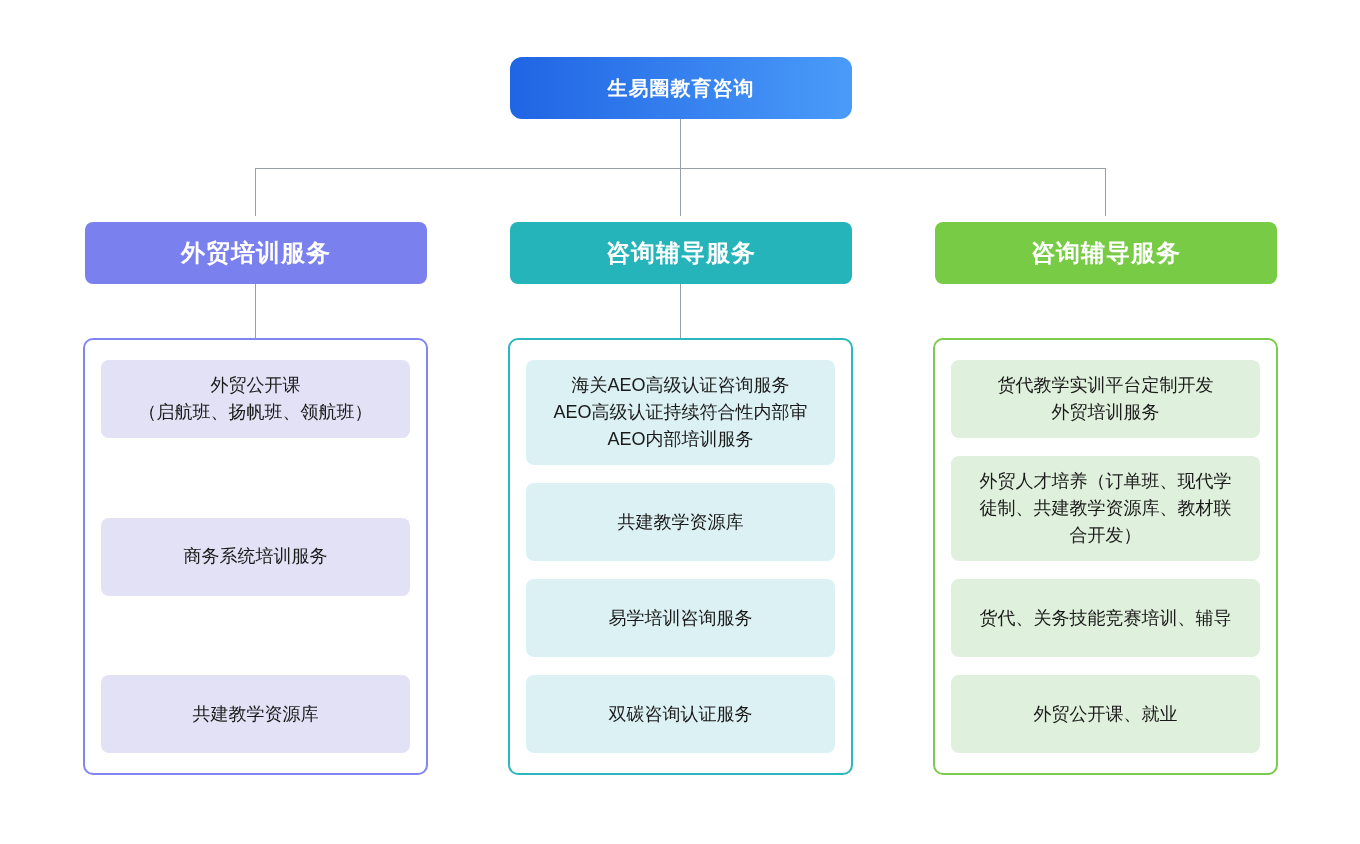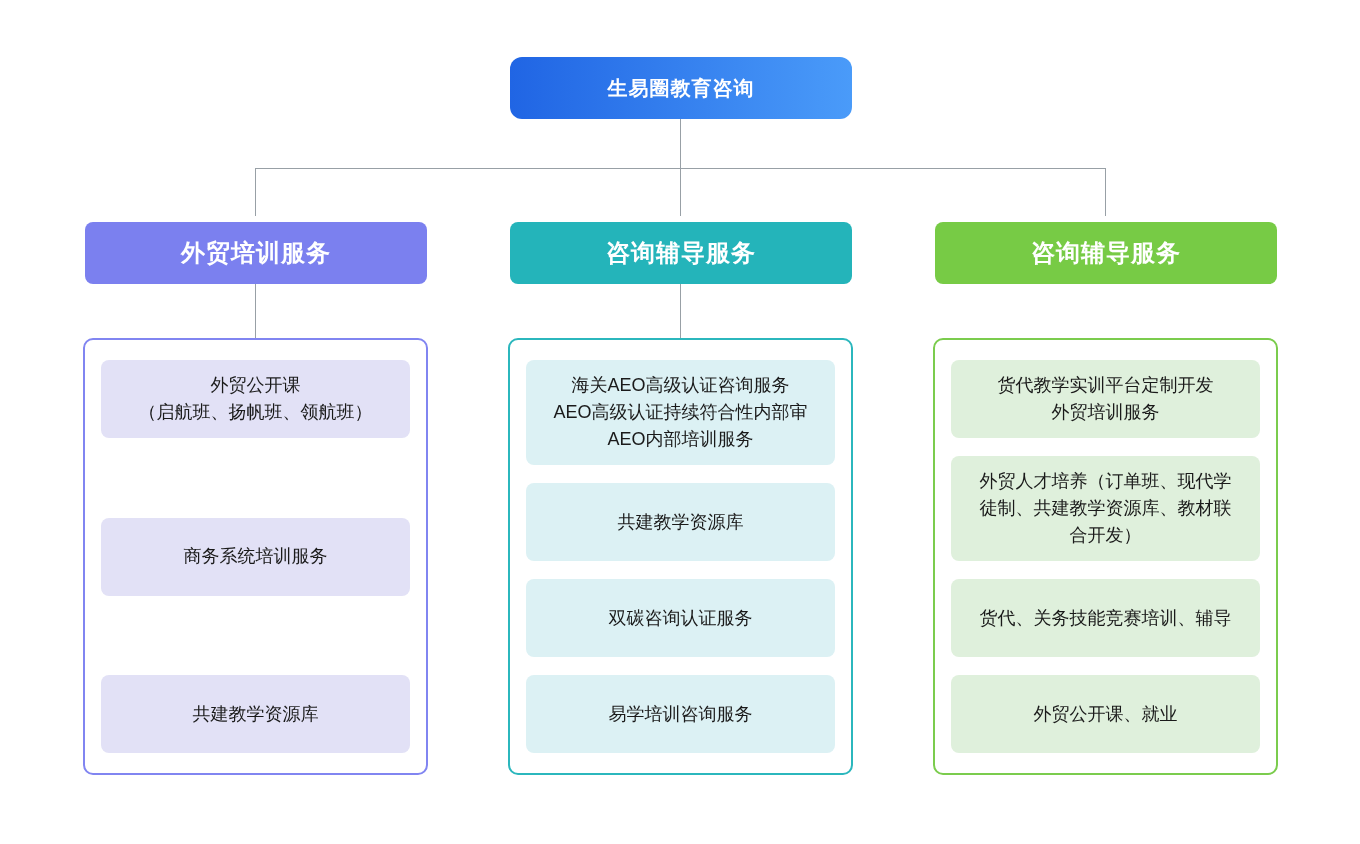--- a/index.html
+++ b/index.html
@@ -114,22 +114,22 @@
 （启航班、扬帆班、领航班）</div>
     <div class="service-item">商务系统培训服务</div>
     <div class="service-item">共建教学资源库</div>
   </div>
 
   <div class="branch-panel bp-2">
     <div class="service-item">海关AEO高级认证咨询服务
 AEO高级认证持续符合性内部审
 AEO内部培训服务</div>
     <div class="service-item">共建教学资源库</div>
+    <div class="service-item">易学培训咨询服务</div>
     <div class="service-item">双碳咨询认证服务</div>
-    <div class="service-item">易学培训咨询服务</div>
   </div>
 
   <div class="branch-panel bp-3">
     <div class="service-item">货代教学实训平台定制开发
 外贸培训服务</div>
     <div class="service-item">外贸人才培养（订单班、现代学
 徒制、共建教学资源库、教材联
 合开发）</div>
     <div class="service-item">货代、关务技能竞赛培训、辅导</div>
     <div class="service-item">外贸公开课、就业</div>

